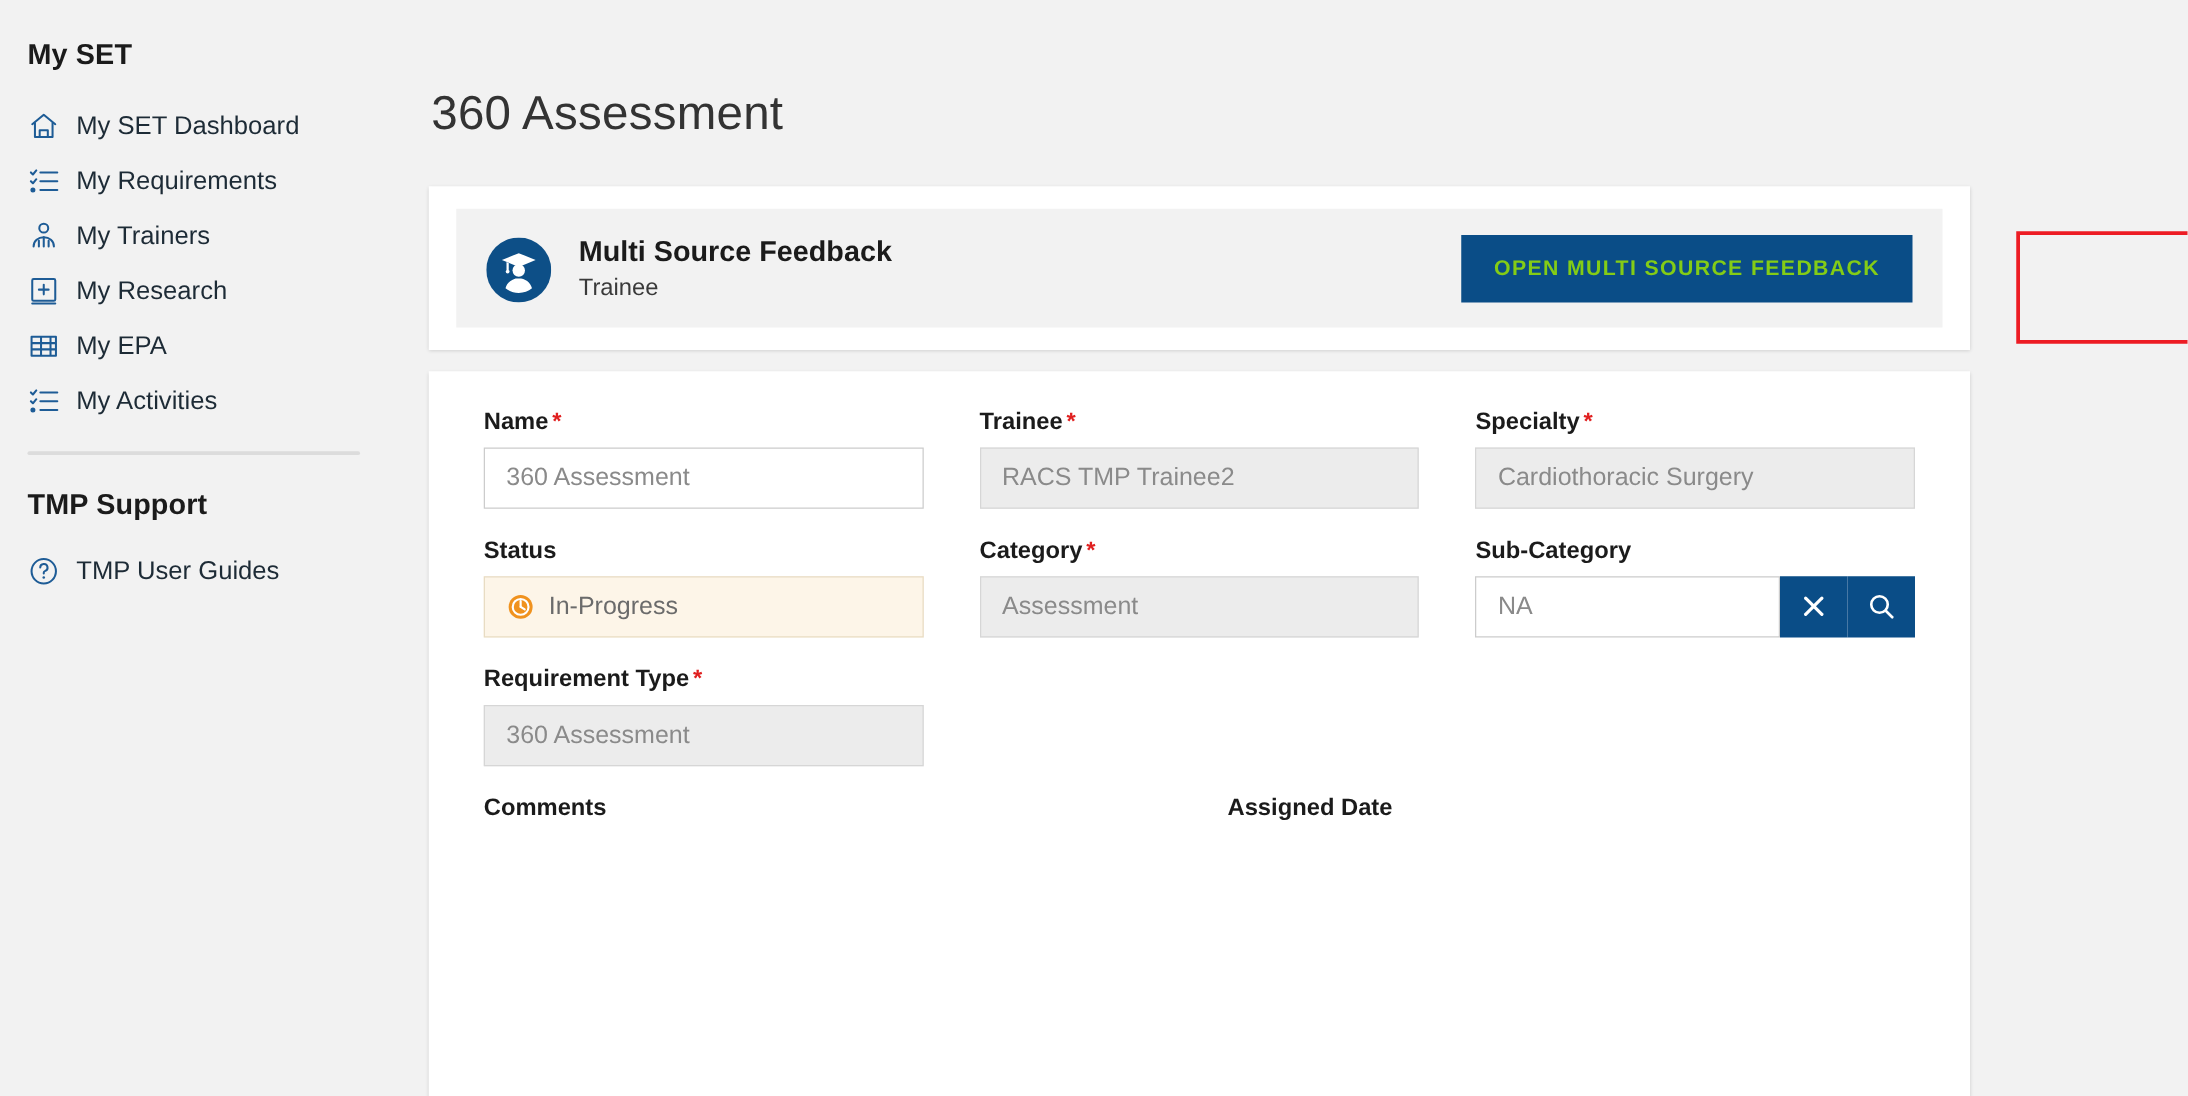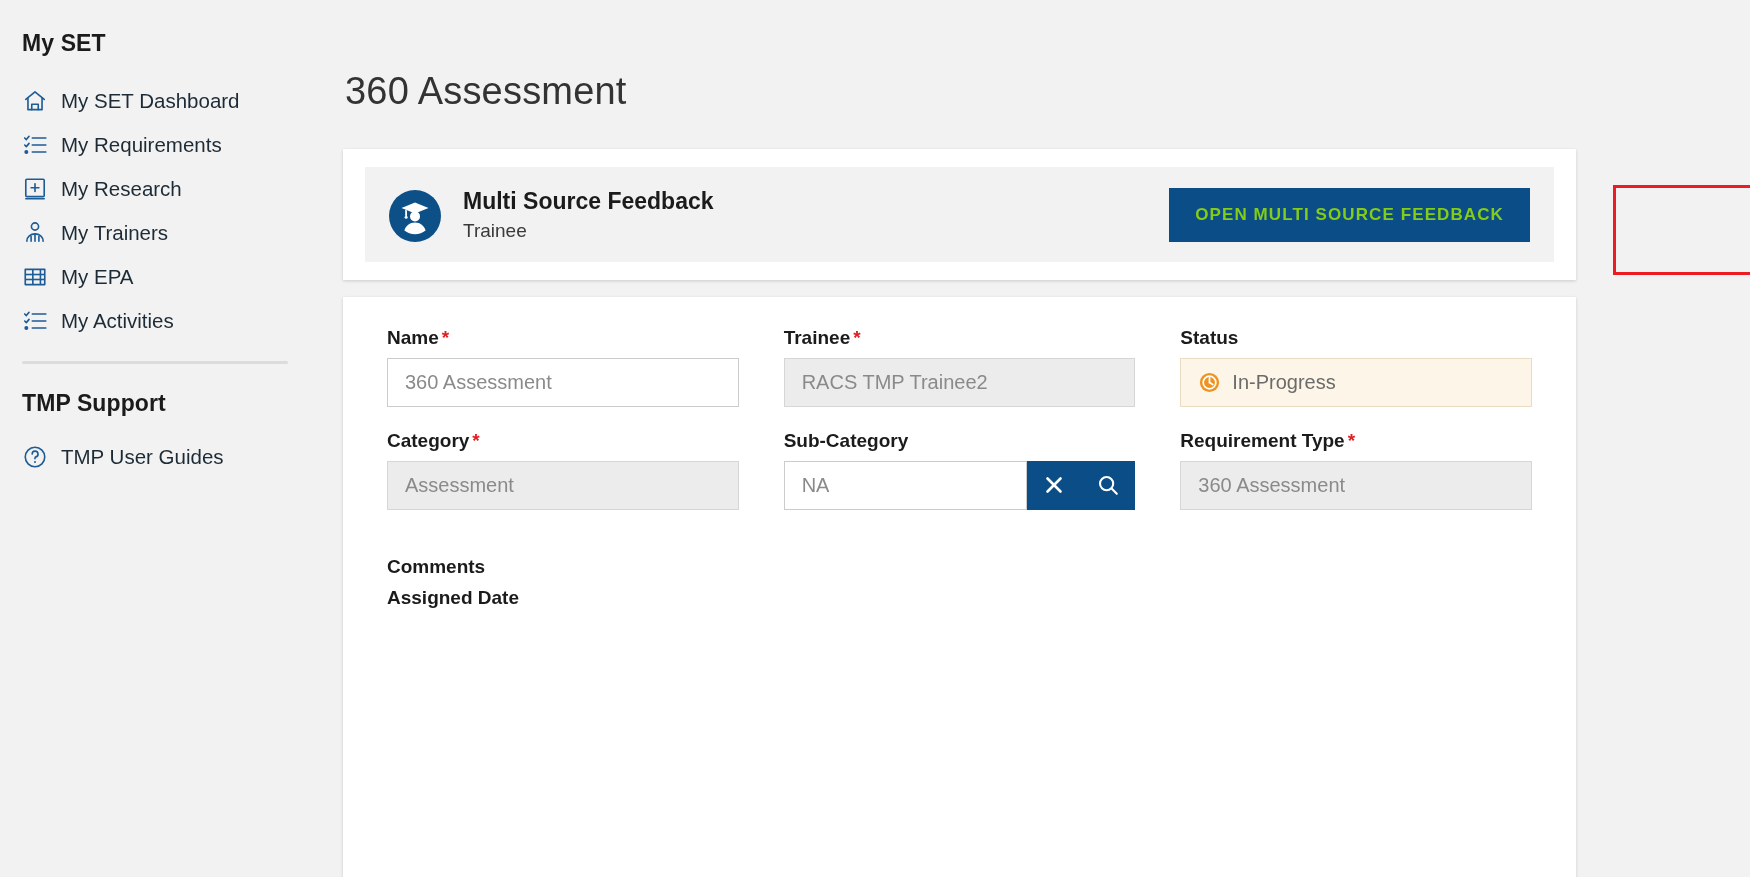--- a/index.html
+++ b/index.html
@@ -125,21 +125,21 @@
   .input-group { display: flex; width: 100%; }
   .input-group .f-input { flex: 1 1 auto; }
   .ig-btns { display: flex; flex: 0 0 auto; }
   .ig-btn {
     width: 54px; height: 49px;
     background: #0a4d87; border: none;
     display: flex; align-items: center; justify-content: center;
     cursor: pointer;
   }
   .ig-btn svg { display: block; }
-  .bottom-labels { display: grid; grid-template-columns: 1fr; column-gap: 45px; }
+  .bottom-labels { display: grid; grid-template-columns: 1fr 1fr; column-gap: 45px; }
 </style>
 </head>
 <body>
 
 <div class="app">
 
   <nav class="sidebar">
 
     <div class="sb-heading">My SET</div>
 
@@ -164,40 +164,40 @@
             <path d="M9.5 12H22"></path>
             <path d="M9.5 18.5H22"></path>
         </svg>
       </span>
       <span class="sb-label">My Requirements</span>
     </div>
 
     <div class="sb-item">
       <span class="sb-icon">
         <svg width="26" height="26" viewBox="0 0 24 24" fill="none" stroke="#1e5c96" stroke-width="1.5" stroke-linecap="round" stroke-linejoin="round">
-          <rect x="3.5" y="3" width="17" height="16" rx="1"></rect>
-          <path d="M3.5 21h17"></path>
-          <path d="M12 7.2v7.1"></path>
-            <path d="M8.4 10.8h7.2"></path>
-        </svg>
-      </span>
-      <span class="sb-label">My Research</span>
-    </div>
-
-    <div class="sb-item">
-      <span class="sb-icon">
-        <svg width="26" height="26" viewBox="0 0 24 24" fill="none" stroke="#1e5c96" stroke-width="1.5" stroke-linecap="round" stroke-linejoin="round">
           <circle cx="12" cy="6" r="3.3"></circle>
           <path d="M4.5 19.5c0-4 3.4-6.7 7.5-6.7s7.5 2.7 7.5 6.7"></path>
           <path d="M12 12.8v6.7"></path>
             <path d="M8.4 15.3v4.2"></path>
             <path d="M15.6 15.3v4.2"></path>
         </svg>
       </span>
       <span class="sb-label">My Trainers</span>
+    </div>
+
+    <div class="sb-item">
+      <span class="sb-icon">
+        <svg width="26" height="26" viewBox="0 0 24 24" fill="none" stroke="#1e5c96" stroke-width="1.5" stroke-linecap="round" stroke-linejoin="round">
+          <rect x="3.5" y="3" width="17" height="16" rx="1"></rect>
+          <path d="M3.5 21h17"></path>
+          <path d="M12 7.2v7.1"></path>
+            <path d="M8.4 10.8h7.2"></path>
+        </svg>
+      </span>
+      <span class="sb-label">My Research</span>
     </div>
 
     <div class="sb-item">
       <span class="sb-icon">
         <svg width="26" height="26" viewBox="0 0 24 24" fill="none" stroke="#1e5c96" stroke-width="1.5" stroke-linejoin="round">
           <rect x="3" y="5" width="18" height="14"></rect>
           <path d="M3 9.7h18"></path>
             <path d="M3 14.3h18"></path>
             <path d="M10 5v14"></path>
             <path d="M17 5v14"></path>
@@ -276,20 +276,26 @@
           <div class="f-input">360 Assessment</div>
         </div>
 
         <div class="field">
           <label class="f-label">
             <span>Trainee</span><span class="req">*</span>
           </label>
           <div class="f-input readonly">RACS TMP Trainee2</div>
         </div>
 
+        <div class="field">
+          <label class="f-label">
+            <span>Specialty</span><span class="req">*</span>
+          </label>
+          <div class="f-input readonly">Cardiothoracic Surgery</div>
+        </div>
 
         <div class="field">
           <label class="f-label">
             <span>Status</span>
           </label>
           <div class="f-input status">
             <span class="status-ic">
               <svg width="23" height="23" viewBox="0 0 24 24">
                 <circle cx="12" cy="12" r="10" fill="#f0921e"></circle>
                 <circle cx="12" cy="12" r="6.6" fill="none" stroke="#ffffff" stroke-width="1.8"></circle>

